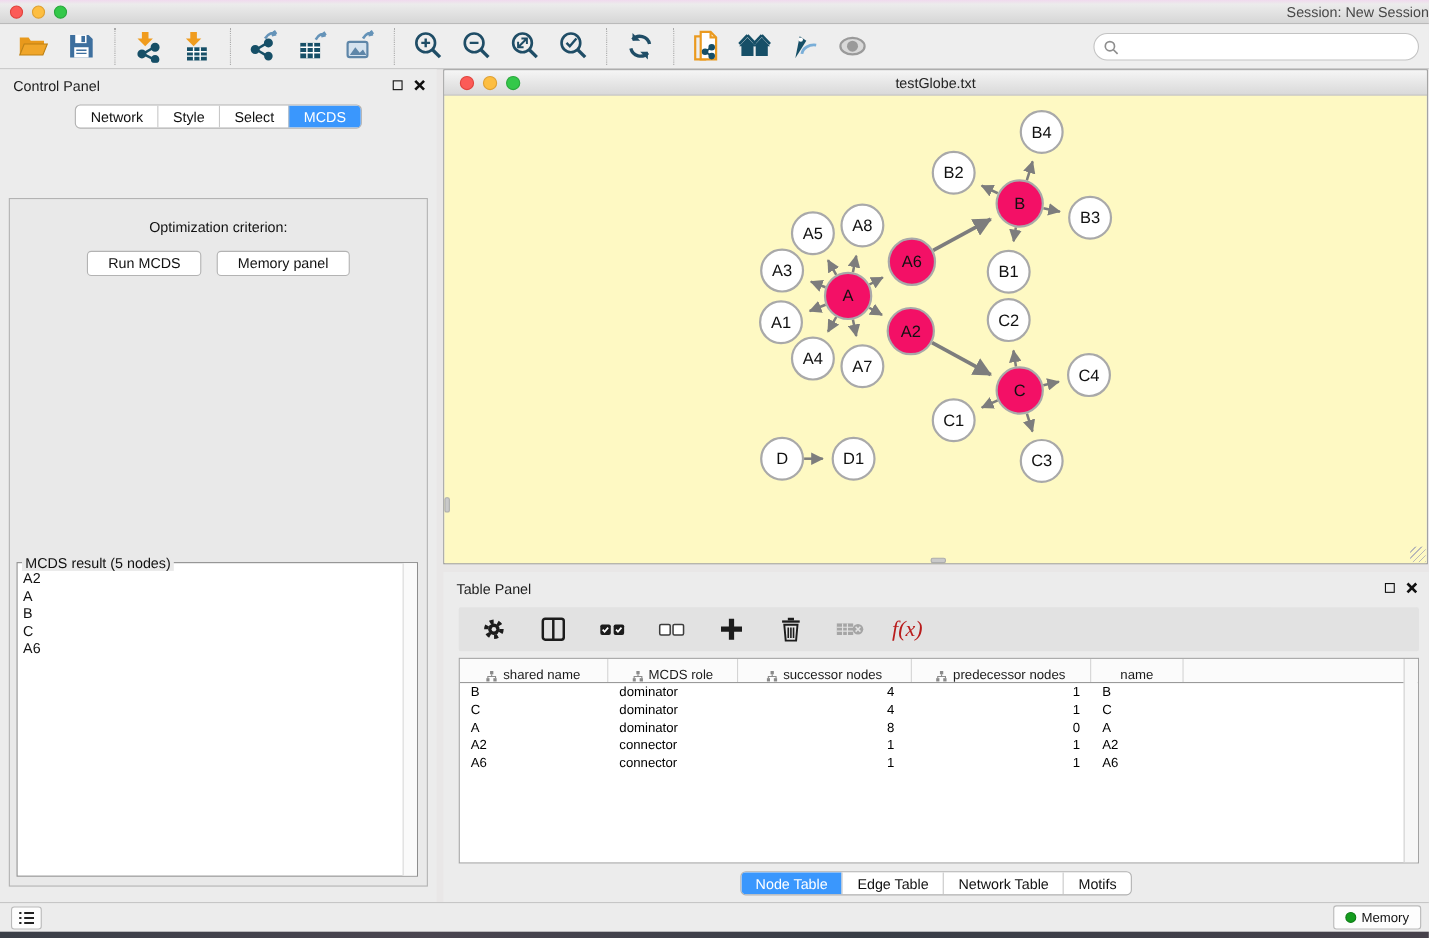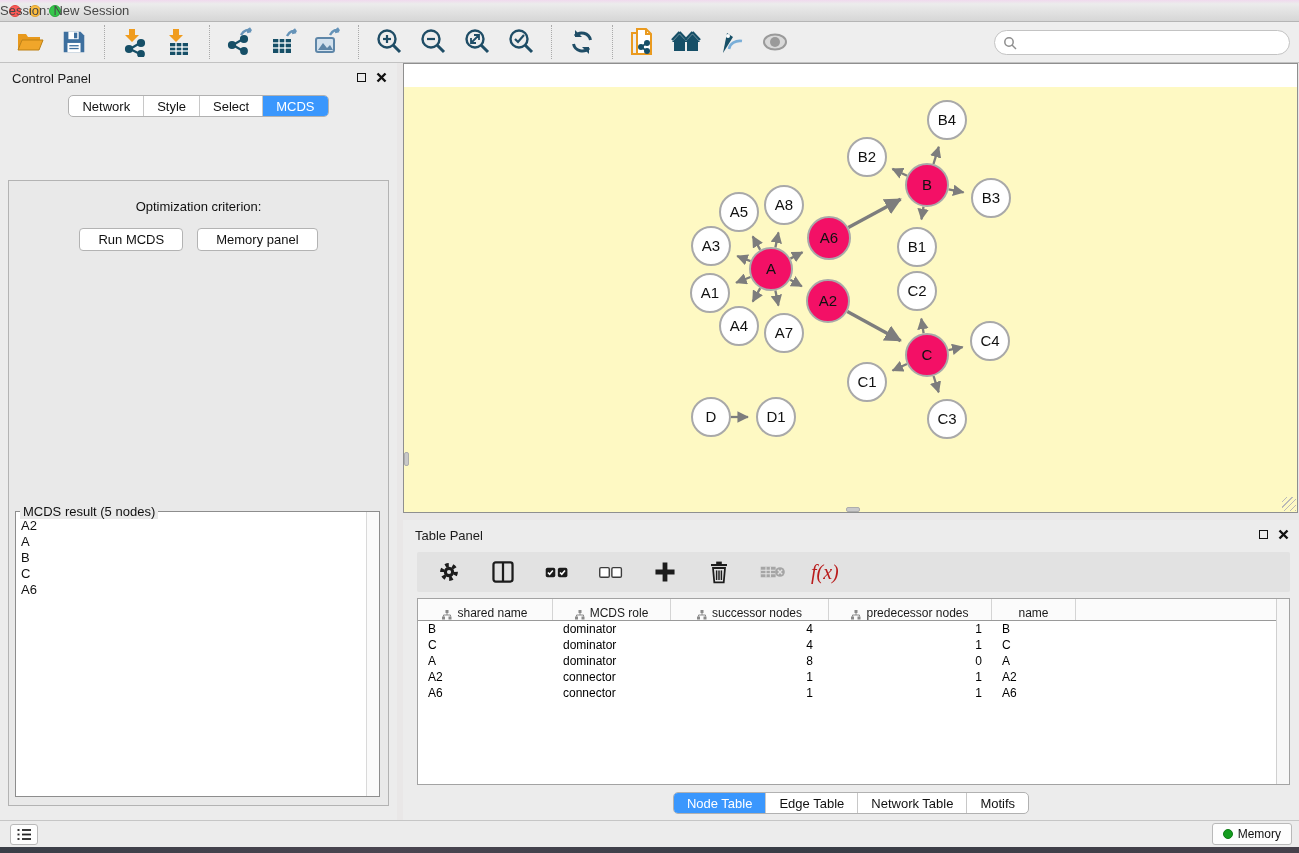--- a/index.html
+++ b/index.html
@@ -3,21 +3,21 @@
 <meta charset="utf-8">
 <style>
   * { margin:0; padding:0; box-sizing:border-box; }
   html,body { width:1299px; height:853px; overflow:hidden; font-family:"Liberation Sans", sans-serif; background:#e9e7e7; }
   .app { position:relative; width:1299px; height:853px; background:#e9e7e7; }
 
   
   .titlebar { position:absolute; left:0; top:0; width:1299px; height:22px;
     background:linear-gradient(#f0d9ee 0%, #ececec 18%, #d6d6d6 100%);
     border-bottom:1px solid #b5b5b5; }
-  .titlebar .title { position:absolute; left:0; right:0; top:3px; text-align:left; font-size:13px; color:#484848; }
+  .titlebar .title { position:absolute; left:0; right:0; top:3px; text-align:right; font-size:13px; color:#484848; }
   .lights { position:absolute; display:flex; gap:8px; }
   .titlebar .lights { left:9px; top:5px; }
   .light { width:12px; height:12px; border-radius:50%; }
   .light.red { background:#fc5b57; border:1px solid #e0443e; }
   .light.yellow { background:#fdbe41; border:1px solid #dfa133; }
   .light.green { background:#34c84a; border:1px solid #2aa83d; }
 
   
   .toolbar { position:absolute; left:0; top:22px; width:1299px; height:41px; background:#eeeeee;
     border-bottom:1px solid #c2c2c2; display:flex; align-items:center; }
@@ -309,20 +309,28 @@
             <div>B</div>
             <div>C</div>
             <div>A6</div>
           </div>
         <div class="result-scroll"></div>
       </div>
     </div>
   </div>
 
   <div class="net-window">
+    <div class="net-titlebar">
+      <div class="lights">
+        <div class="light red"></div>
+        <div class="light yellow"></div>
+        <div class="light green"></div>
+      </div>
+      <div class="net-title">testGlobe.txt</div>
+    </div>
     <div class="net-canvas">
       <svg id="graph-svg" width="893" height="425" viewBox="0 0 893 425">
           <defs>
             <marker id="arr" markerWidth="6" markerHeight="5" refX="4.6" refY="2.5" orient="auto">
               <path d="M0,0 L5,2.5 L0,5 Z" fill="#7d7d7d"></path>
             </marker>
           </defs>
           <line x1="356.230235352432" y1="162.8163567215194" x2="348.7069731878139" y2="149.41554599079348" stroke="#7d7d7d" stroke-width="2.3" marker-end="url(#arr)"></line>
           <line x1="371.3793183343823" y1="160.44027896919482" x2="374.42632211987706" y2="145.43964494829748" stroke="#7d7d7d" stroke-width="2.3" marker-end="url(#arr)"></line>
           <line x1="346.4575854193549" y1="174.12540774408606" x2="333.1448912844574" y2="169.02220832570868" stroke="#7d7d7d" stroke-width="2.3" marker-end="url(#arr)"></line>

